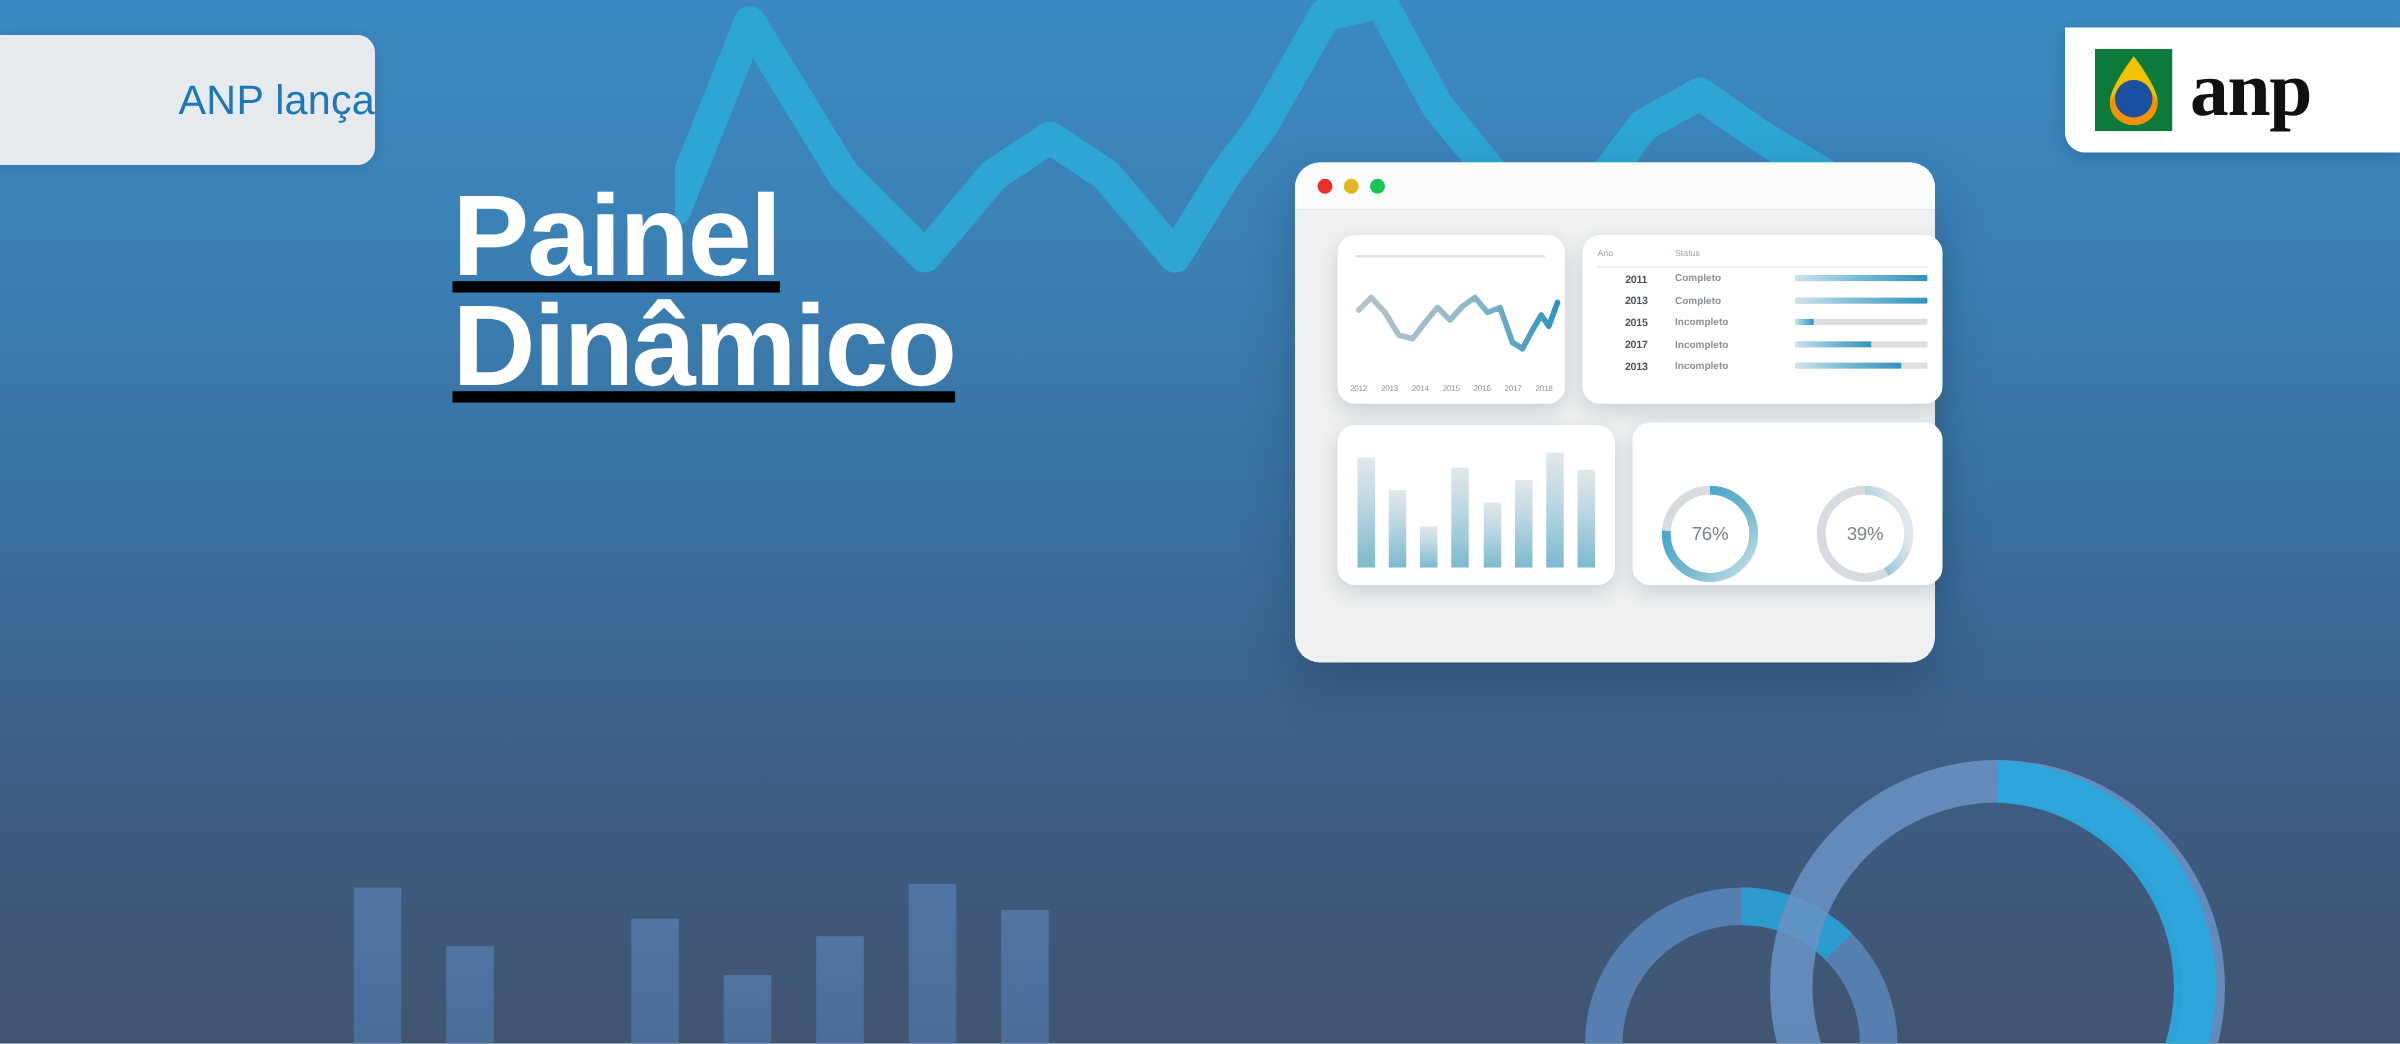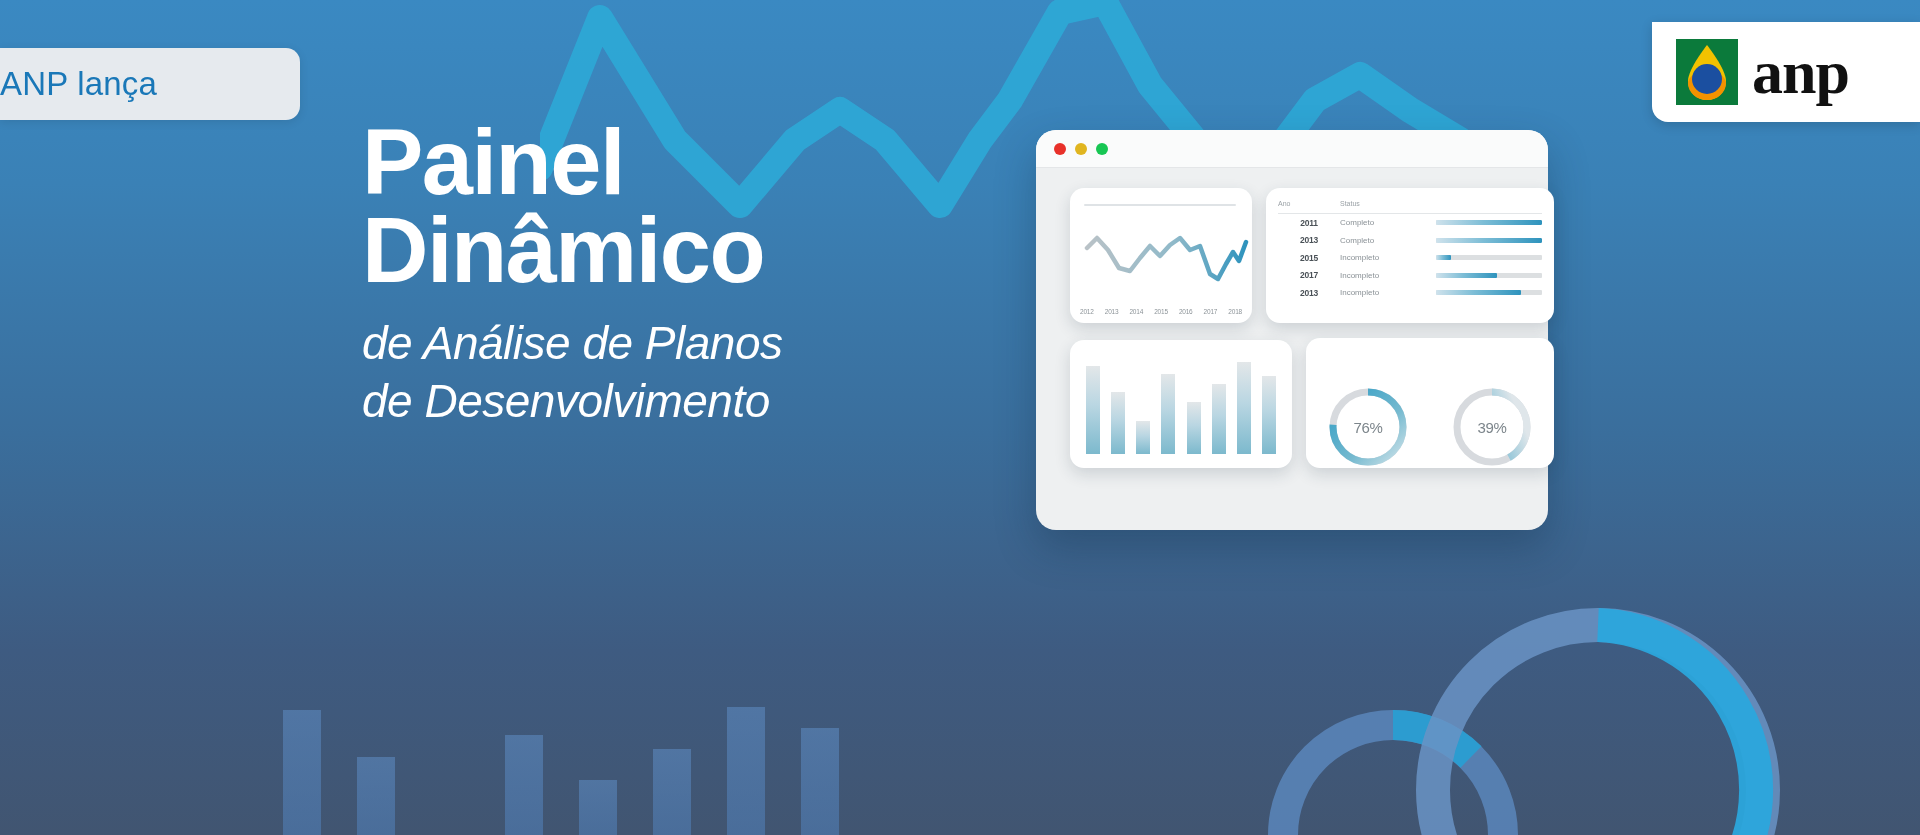--- a/index.html
+++ b/index.html
@@ -20,25 +20,25 @@
 
   .wave-svg { position: absolute; top: -10px; left: 540px; }
 
   .bg-bars { position: absolute; left: 283px; bottom: 0; display: flex; align-items: flex-end; gap: 36px; }
   .bg-bar { width: 38px; background: linear-gradient(180deg, #5b87bc 0%, #4f7cb3 100%); opacity: .62; }
 
   .bg-donuts { position: absolute; right: 92px; bottom: -120px; }
 
   
   .badge {
-    position: absolute; left: 0; top: 48px;
-    width: 300px; height: 72px;
+    position: absolute; left: 0; top: 28px;
+    width: 300px; height: 104px;
     background: #e6eaee;
     border-radius: 0 14px 14px 0;
-    display: flex; align-items: center; justify-content: flex-start;
+    display: flex; align-items: center; justify-content: flex-end;
     box-shadow: 0 2px 10px rgba(0,0,0,.10);
   }
   .badge-text { color: #1a78b8; font-size: 33px; font-weight: 400; letter-spacing: .2px; }
 
   
   .logo-box {
     position: absolute; right: 0; top: 22px;
     height: 100px; width: 268px;
     background: #ffffff;
     border-radius: 0 0 0 16px;
@@ -47,21 +47,21 @@
     box-shadow: 0 3px 12px rgba(0,0,0,.16);
   }
   .logo-mark { width: 62px; height: 66px; flex: 0 0 auto; }
   .logo-word {
     font-family: "Liberation Serif", serif;
     font-size: 62px; font-weight: 700; color: #111;
     line-height: .82; letter-spacing: -1px;
   }
 
   
-  .headline { position: absolute; left: 362px; top: 118px; width: 700px; }
+  .headline { position: absolute; left: 362px; top: 145px; width: 700px; text-decoration: underline; }
   .h-title {
     color: #fff; font-size: 92px; font-weight: 700;
     line-height: .96; letter-spacing: -1.5px;
   }
   .h-sub {
     color: #fff; font-size: 46px; font-style: italic; font-weight: 400;
     line-height: 1.26; margin-top: 20px; letter-spacing: -.5px;
   }
 
   
@@ -97,21 +97,21 @@
   .lc-years { position: absolute; left: 10px; bottom: 8px; width: 162px; display: flex; justify-content: space-between; }
   .lc-years span { font-size: 6.5px; color: #8d9499; letter-spacing: -.2px; }
 
   
   .tbl { position: absolute; inset: 12px 12px 10px 12px; }
   .tbl-head { display: flex; font-size: 7px; color: #9aa1a6; padding-bottom: 6px; border-bottom: 1px solid #e3e6e8; }
   .tbl-head .c-ano { width: 62px; }
   .tbl-head .c-sts { width: 96px; }
   .tbl-row { display: flex; align-items: center; height: 17.5px; }
   .tbl-row .c-ano { width: 62px; font-size: 8.5px; font-weight: 700; color: #4a5157; letter-spacing: -.2px; text-align: center; }
-  .tbl-row .c-sts { width: 96px; font-size: 8px; color: #8a9196; }
+  .tbl-row .c-sts { width: 96px; font-size: 8px; color: #8a9196; font-weight: bold; }
   .tbl-row .c-bar { flex: 1; height: 5px; background: #dcdfe1; border-radius: 1px; overflow: hidden; }
   .tbl-fill { height: 100%; background: linear-gradient(90deg, #cfe2ec 0%, #7cbdd6 45%, #2e93bd 100%); border-radius: 1px; }
 
   
   .bars { position: absolute; inset: 14px 16px 14px 16px; display: flex; align-items: flex-end; justify-content: space-between; }
   .bar { width: 14px; background: linear-gradient(180deg, #e3e7e9 0%, #b9d6e2 45%, #7cb9cd 100%); }
 
   
   .gauges { position: absolute; inset: 0; display: flex; align-items: center; justify-content: space-around; margin-top: 48px; }
   .gauge { position: relative; width: 86px; height: 86px; }
@@ -167,24 +167,20 @@
       <path d="M31 26 C31 26 50 36 50 44 C50 53.5 41.5 61 31 61 C20.5 61 12 53.5 12 44 C12 36 31 26 31 26 Z" fill="#f39200"></path>
       <circle cx="31" cy="40" r="15" fill="#1b4fa0"></circle>
     </svg>
     <span class="logo-word">anp</span>
   </div>
 
   <div class="headline">
     <div class="h-title">
       <div>Painel</div>
       <div>Dinâmico</div>
-    </div>
-    <div class="h-sub">
-      <div>de Análise de Planos</div>
-      <div>de Desenvolvimento</div>
     </div>
   </div>
 
   <div class="mock">
 
     <div class="mock-bar">
       <span class="dot" style="background:#e8312a"></span>
       <span class="dot" style="background:#e0b520"></span>
       <span class="dot" style="background:#17c653"></span>
     </div>

